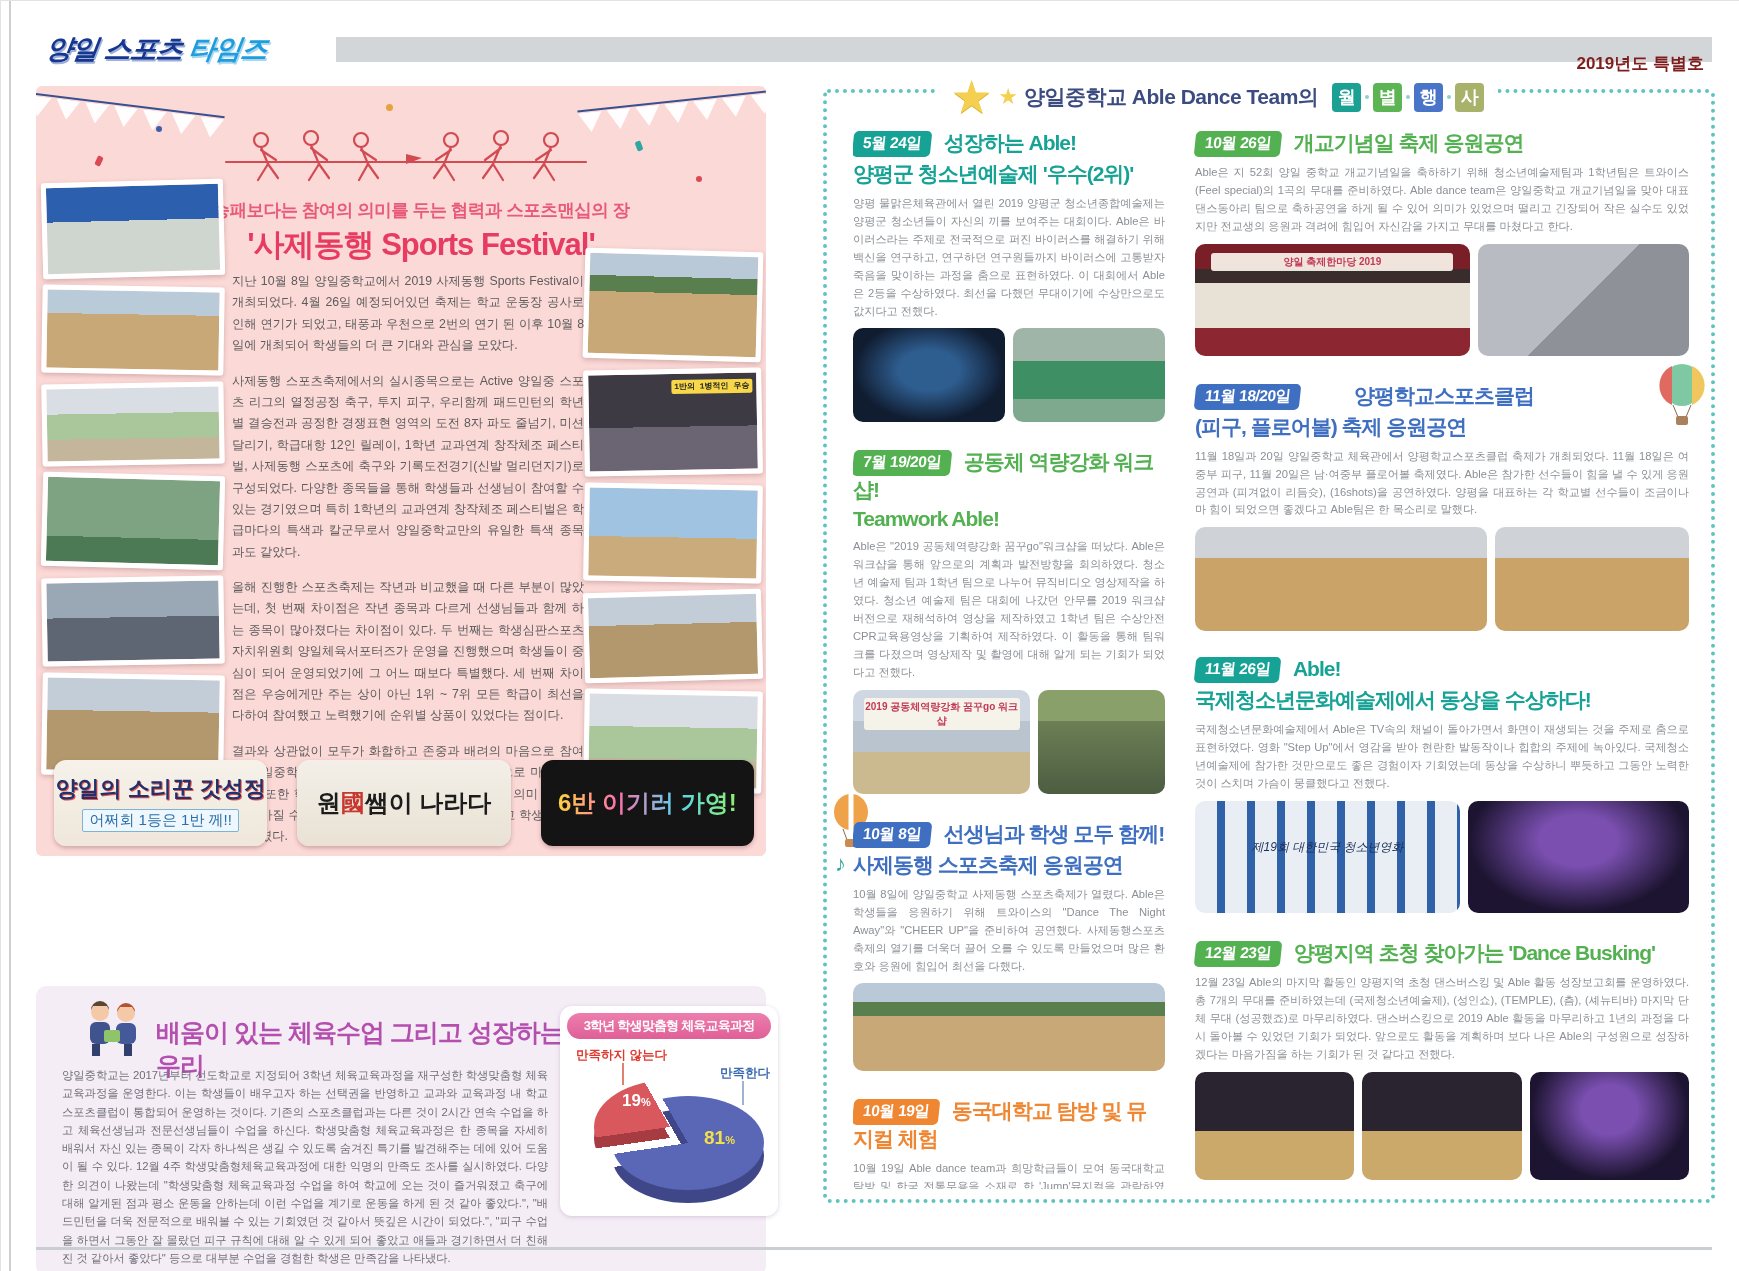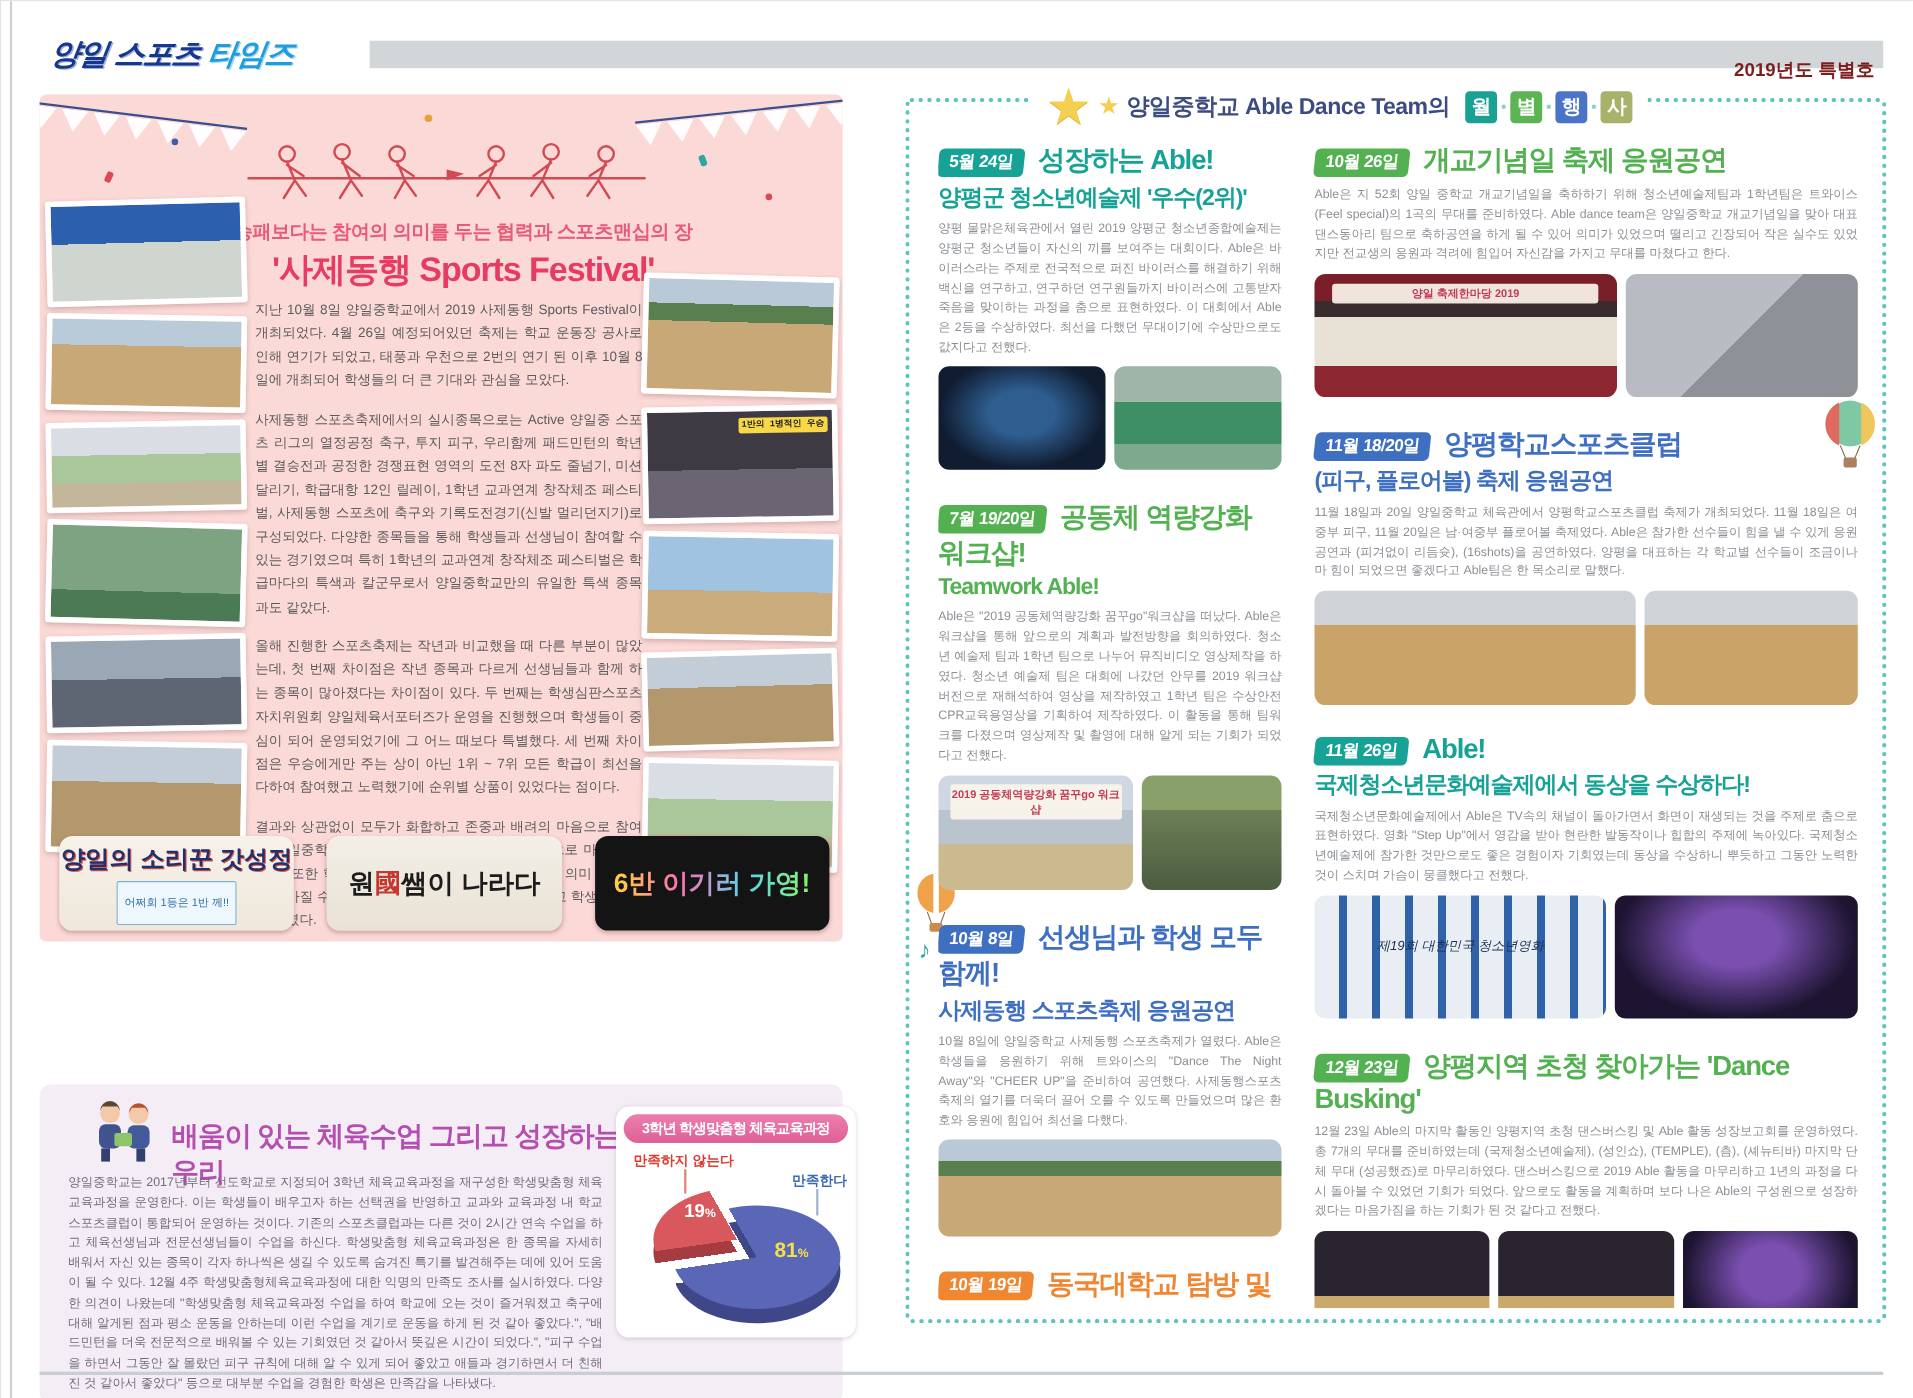--- a/index.html
+++ b/index.html
@@ -30,21 +30,21 @@
   .article p{margin:0 0 14px 0;font-size:12.3px;line-height:1.74;color:#5c5c5c;text-align:justify;}
   .strip{position:absolute;display:flex;flex-direction:column;gap:9px;}
   .strip-l{left:6px;top:95px;width:182px;}
   .strip-r{right:4px;top:164px;width:178px;font-family:Liberation Mono, monospace;}
   .shot{border:5px solid #fff;border-radius:3px;box-shadow:0 2px 5px rgba(90,40,40,.25);position:relative;overflow:hidden;}
   .sign{position:absolute;right:4px;top:6px;background:#f8d748;color:#222;font-size:8px;font-weight:bold;padding:2px 3px;border-radius:2px;line-height:1.2;}
   .banners{position:absolute;left:18px;right:12px;bottom:10px;height:86px;display:flex;gap:30px;}
   .banner{flex:1;border-radius:12px;display:flex;flex-direction:column;align-items:center;justify-content:center;box-shadow:0 2px 4px rgba(100,40,40,.3);overflow:hidden;position:relative;}
   .bn1{background:linear-gradient(180deg,#f6f2ea,#efe7da);}
   .bn1 .bt{font-size:22px;font-weight:bold;color:#20316e;text-shadow:1px 1px 0 #e2554d;}
-  .bn1 .bc{font-size:10px;color:#2b6fa8;border:1px solid #7fb3d5;background:#eef7fd;padding:12px 6px;margin-top:5px;border-radius:2px;}
+  .bn1 .bc{font-size:15px;color:#2b6fa8;border:1px solid #7fb3d5;background:#eef7fd;padding:1px 6px;margin-top:5px;border-radius:2px;}
   .bn2{background:linear-gradient(180deg,#f3efe8,#e9e2d4);}
   .bn2 .bt{font-size:24px;font-weight:bold;color:#1c1c1c;}
   .bn2 .bt .red{color:#c6372f;}
   .bn3{background:#141414;}
   .bn3 .bt{font-size:24px;font-weight:bold;background:linear-gradient(90deg,#ffd23f,#ff6fb0,#59d4f0,#8cf06a);-webkit-background-clip:text;background-clip:text;color:transparent;}
 
   
   .lav-panel{position:absolute;left:35px;top:985px;width:730px;height:290px;background:#f5edf6;border-radius:10px;}
   .kids{position:absolute;left:44px;top:14px;}
   .pe-title{position:absolute;left:120px;top:30px;width:420px;color:#b44fb0;font-size:25px;font-weight:bold;letter-spacing:-1px;}
@@ -75,21 +75,21 @@
   .rp-title{color:#3c4c80;font-size:21px;font-weight:bold;letter-spacing:-0.5px;margin-right:8px;}
   .blocks{display:flex;align-items:center;}
   .blk{width:29px;height:29px;border-radius:4px;color:#fff;font-size:18px;font-weight:bold;display:flex;align-items:center;justify-content:center;}
   .blk+.blk{margin-left:12px;position:relative;}
   .blk+.blk::before{content:"";position:absolute;left:-8px;width:4px;height:4px;border-radius:50%;background:#8fd0ce;}
   .cols{position:absolute;left:26px;right:22px;top:36px;bottom:10px;display:flex;gap:30px;overflow:hidden;}
   .colA{width:312px;flex:none;}
   .colB{flex:1;}
   .sec{margin-bottom:26px;}
   .badge{display:inline-block;padding:2px 10px 3px;border-radius:5px;color:#fff;font-weight:bold;font-size:15.5px;letter-spacing:-0.5px;transform:skewX(-6deg);margin-right:8px;vertical-align:2px;}
-  .sec-title{font-size:25px;font-weight:bold;letter-spacing:-1px;}
+  .sec-title{font-size:21px;font-weight:bold;letter-spacing:-1px;}
   .sec-title2{font-size:21px;font-weight:bold;letter-spacing:-1px;margin-top:3px;}
   .sec-title2:empty{display:none;}
   .sec-body{margin:7px 0 8px 0;font-size:11.2px;line-height:1.6;color:#8b9095;text-align:justify;}
   .ph-row{display:flex;gap:8px;}
   .ph{border-radius:10px;flex:1;position:relative;overflow:hidden;}
   .ph-cap{position:absolute;left:6%;right:6%;top:8%;background:rgba(250,245,235,.92);color:#c23a55;font-weight:bold;font-size:10px;text-align:center;border-radius:3px;padding:2px 0;}
   .ph-cap2{position:absolute;left:4%;right:4%;top:34%;color:#1c2f55;font-weight:normal;font-size:12px;text-align:center;font-style:italic;}
   .deco{position:absolute;}
   .note{color:#2fa7a0;font-size:22px;}
 
@@ -344,21 +344,21 @@
             <div class="ph g-hanmadang" style="height:112px;flex:1.3;">
               <span class="ph-cap">양일 축제한마당 2019</span>
             </div>
             <div class="ph g-stairs" style="height:112px;"></div>
           </div>
         </div>
 
         <div class="sec">
           <div>
             <span class="badge" style="background: rgb(63, 111, 193);">11월 18/20일</span>
-            <span class="sec-title" style="color: rgb(63, 111, 193);">양평학교스포츠클럽</span>
+            <span class="sec-title" style="color: rgb(63, 111, 193); margin-left: 41px;">양평학교스포츠클럽</span>
           </div>
           <div class="sec-title2" style="color: rgb(63, 111, 193);">(피구, 플로어볼) 축제 응원공연</div>
           <p class="sec-body">11월 18일과 20일 양일중학교 체육관에서 양평학교스포츠클럽 축제가 개최되었다. 11월 18일은 여중부 피구, 11월 20일은 남·여중부 플로어볼 축제였다. Able은 참가한 선수들이 힘을 낼 수 있게 응원공연과 (피겨없이 리듬슛), (16shots)을 공연하였다. 양평을 대표하는 각 학교별 선수들이 조금이나마 힘이 되었으면 좋겠다고 Able팀은 한 목소리로 말했다.</p>
           <div class="ph-row">
             <div class="ph g-gymwood" style="height:104px;flex:1.5;"></div>
             <div class="ph g-gymwood" style="height:104px;"></div>
           </div>
         </div>
 
         <div class="sec">

